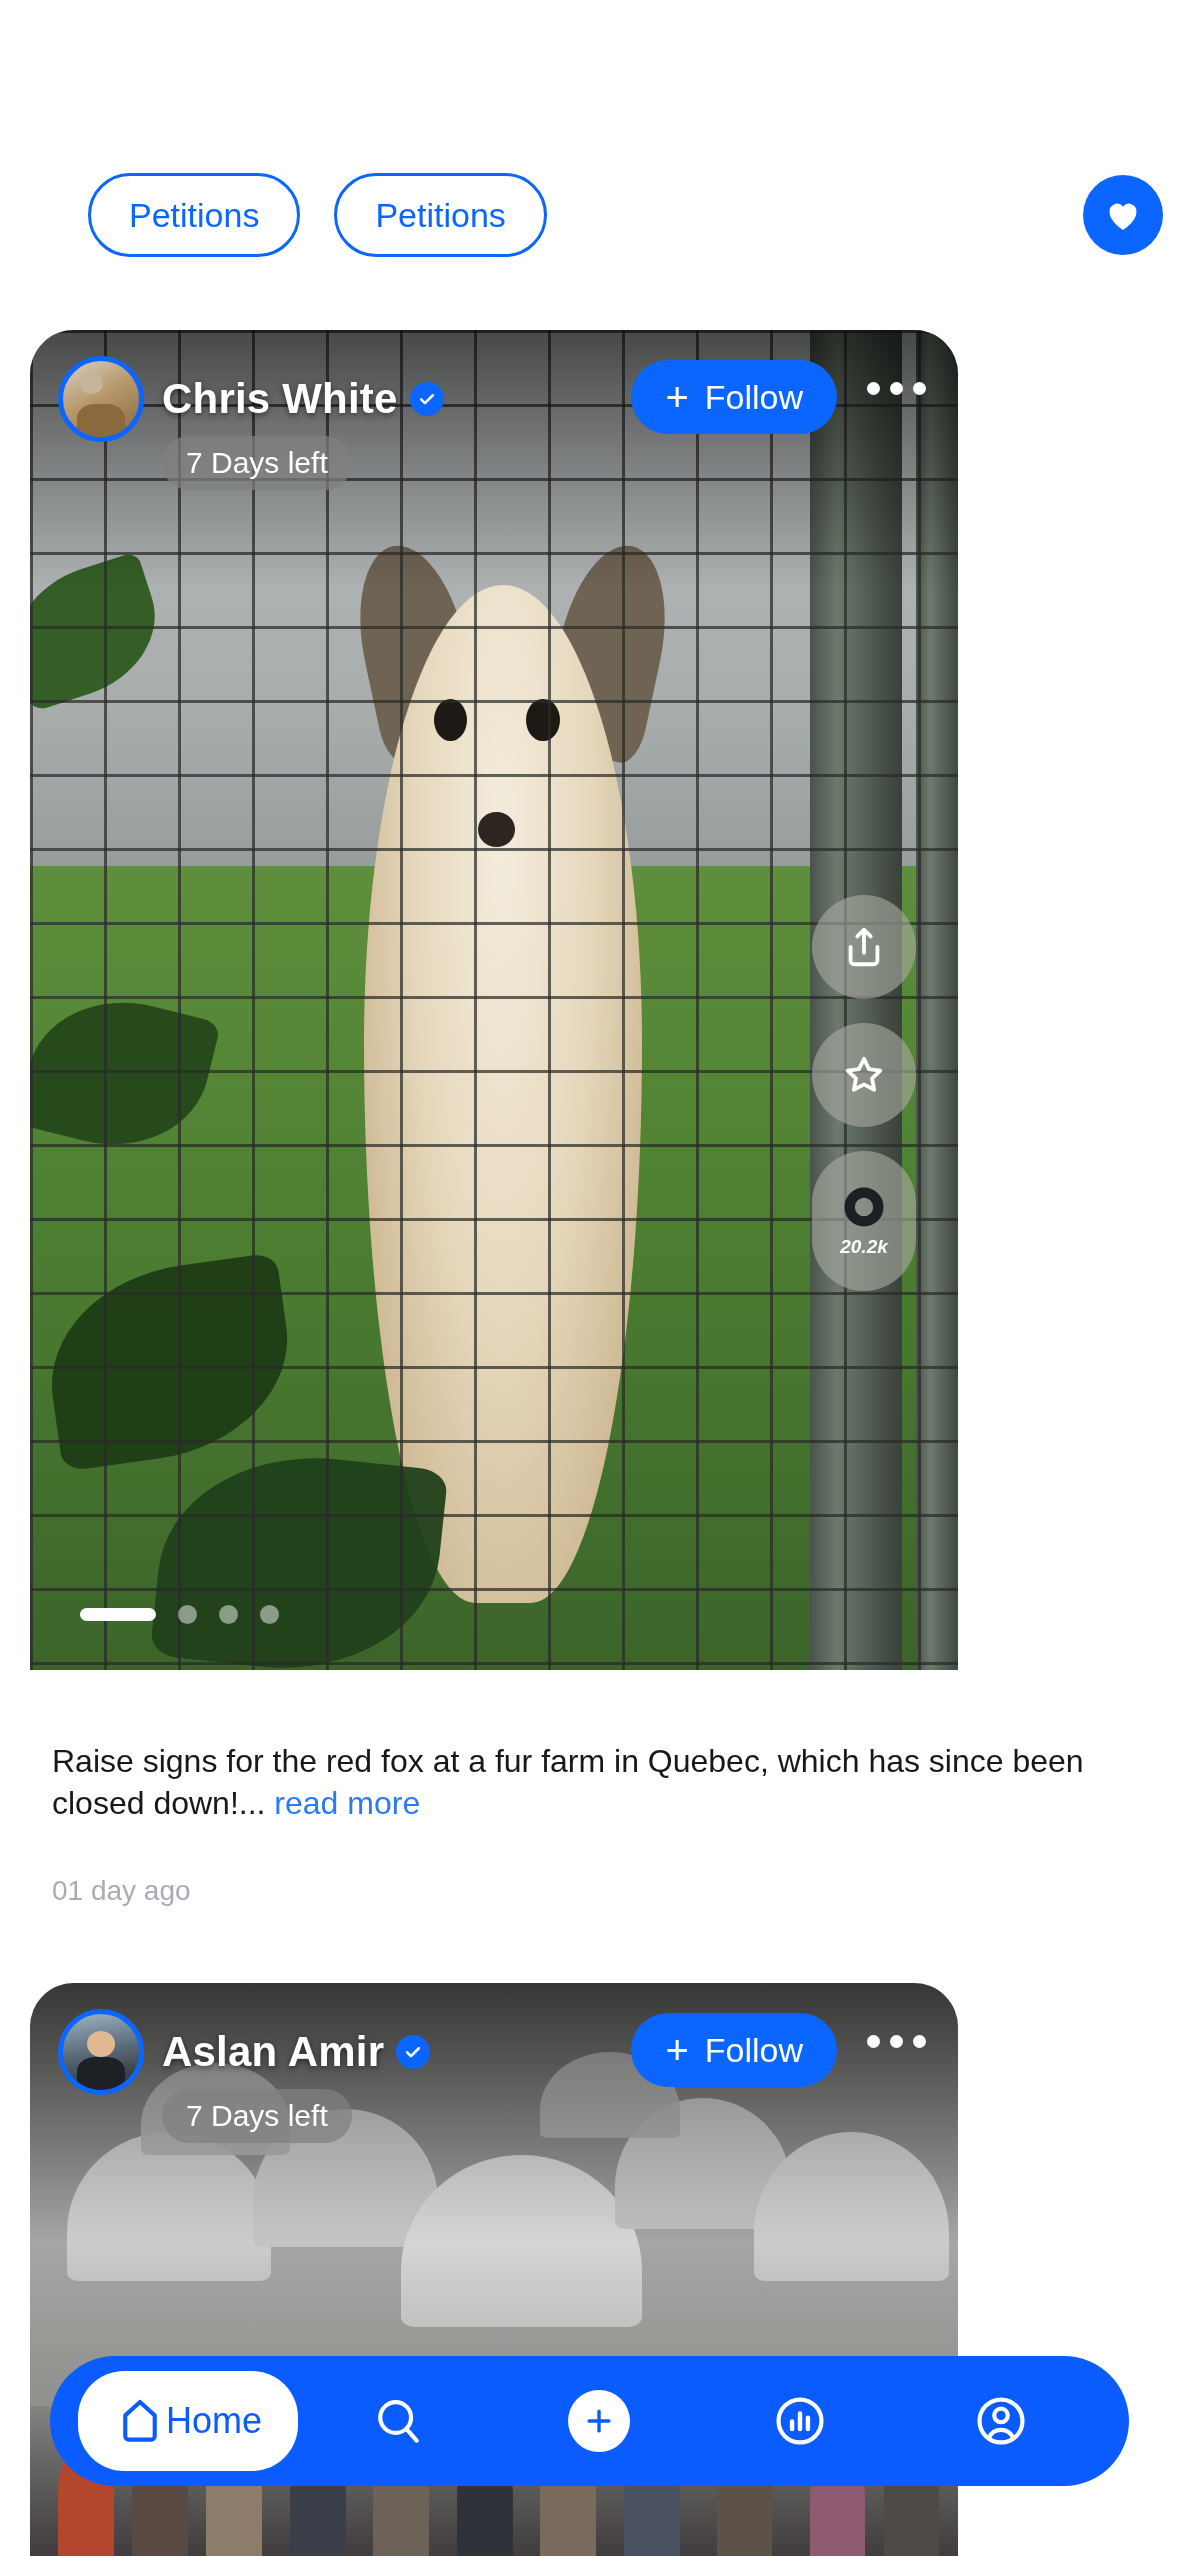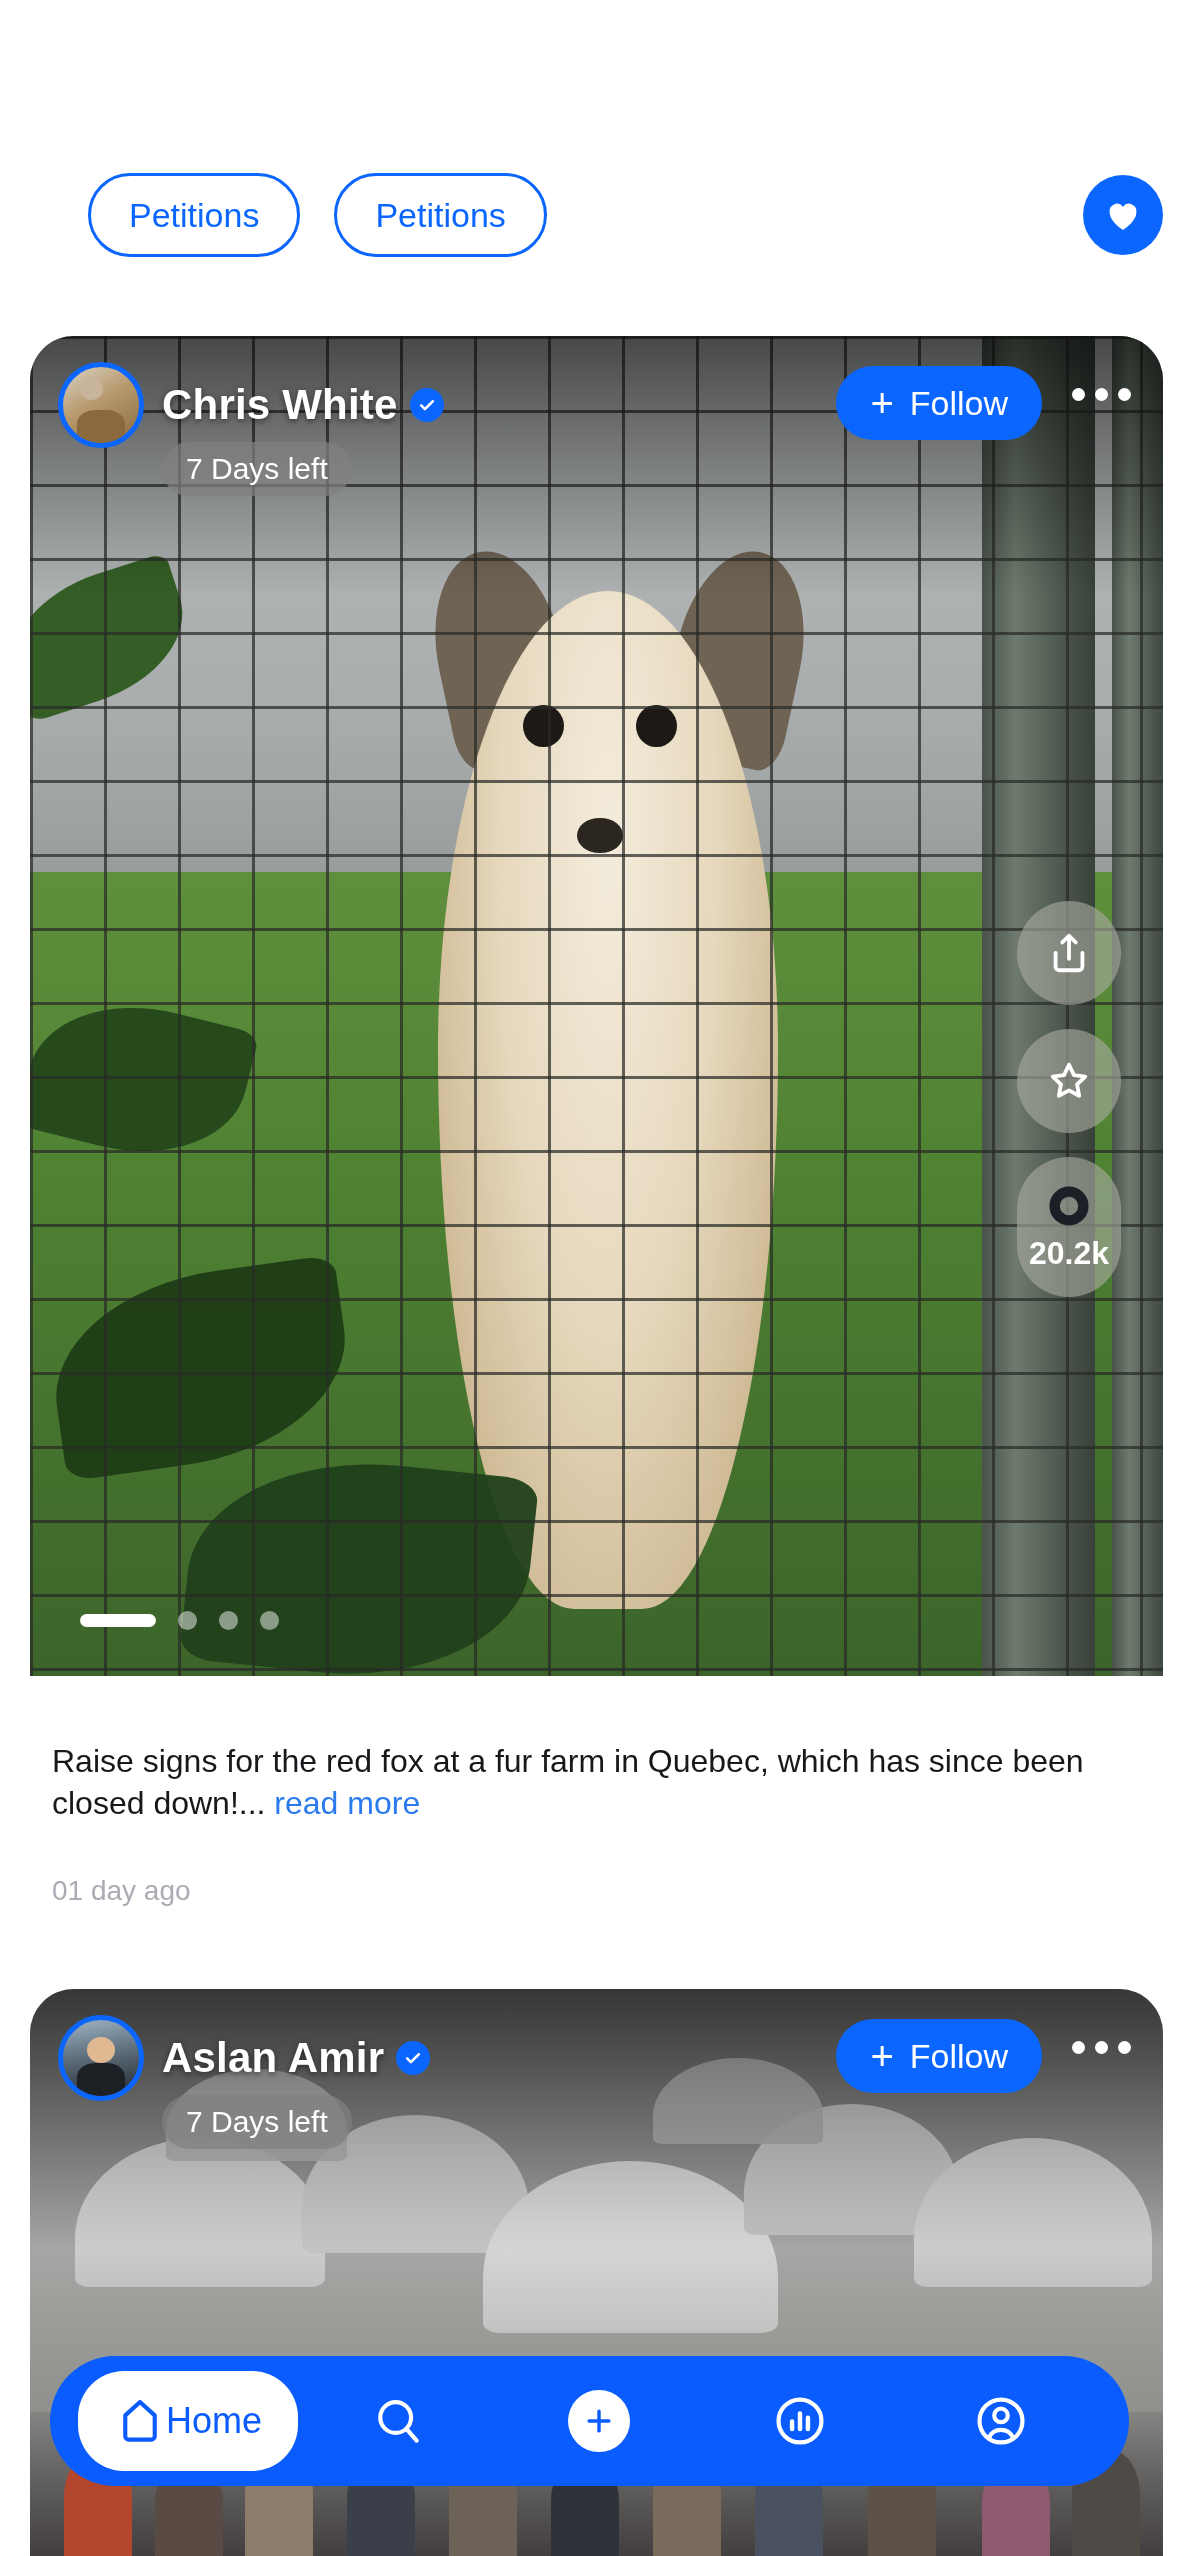--- a/index.html
+++ b/index.html
@@ -15,22 +15,22 @@
   .topbar{position:absolute;left:0;top:160px;width:1179px;height:110px;
           display:flex;align-items:center;padding:0 52px;box-sizing:border-box;margin-left:36px;}
   .chip{height:78px;border:3px solid #0a66ff;border-radius:44px;
         display:flex;align-items:center;justify-content:center;
         color:#0a66ff;font-size:34px;background:#fff;padding:0 38px;margin-right:34px;}
   .heart-btn{margin-left:auto;width:80px;height:80px;border-radius:50%;
              background:#0a66ff;display:flex;align-items:center;justify-content:center;}
   .heart-btn svg{width:40px;height:40px;}
 
   
-  .card{position:absolute;left:30px;width:1133px;overflow:hidden;
-        border-top-left-radius:44px;border-top-right-radius:44px;margin-top:6px;}
+  .card{position:absolute;left:30px;width:928px;overflow:hidden;
+        border-top-left-radius:44px;border-top-right-radius:44px;}
   #card1{top:330px;height:1340px;}
   #card2{top:1983px;height:573px;border-bottom-left-radius:0;border-bottom-right-radius:0;}
 
   .photo{position:absolute;inset:0;overflow:hidden;}
   .dim{position:absolute;left:0;top:0;right:0;height:260px;
        background:linear-gradient(180deg,rgba(0,0,0,.62),rgba(0,0,0,0));}
 
   
   .fox-sky{position:absolute;left:0;top:0;width:100%;height:46%;
       background:linear-gradient(180deg,#b9bcbd 0%,#a9adae 60%,#8f9694 100%);}
@@ -92,21 +92,21 @@
   .follow .plus{font-size:40px;line-height:1;font-weight:400;}
   .dots{margin-left:30px;margin-top:26px;display:flex;gap:10px;flex:none;}
   .dots i{width:13px;height:13px;background:#fff;border-radius:50%;display:block;}
 
   
   .rail{position:absolute;right:42px;top:565px;display:flex;flex-direction:column;gap:24px;align-items:center;}
   .rbtn{width:104px;height:104px;border-radius:50%;background:rgba(168,170,160,.62);
         display:flex;flex-direction:column;align-items:center;justify-content:center;}
   .rbtn svg{width:46px;height:46px;}
   .rbtn.count{height:140px;border-radius:52px;gap:6px;}
-  .rcount{color:#fff;font-size:32px;font-weight:600;}
+  .rcount{color:#fff;font-size:19px;font-weight:600;font-style:italic;}
 
   
   .pager{position:absolute;left:50px;bottom:46px;display:flex;align-items:center;gap:22px;}
   .pager .bar{width:76px;height:13px;border-radius:7px;background:#fff;}
   .pager .d{width:19px;height:19px;border-radius:50%;background:rgba(255,255,255,.48);}
 
   
   .caption{position:absolute;left:52px;top:1740px;width:1075px;
            font-size:32px;line-height:1.32;color:#16181c;}
   .caption a{color:#2a7bf0;text-decoration:none;}

